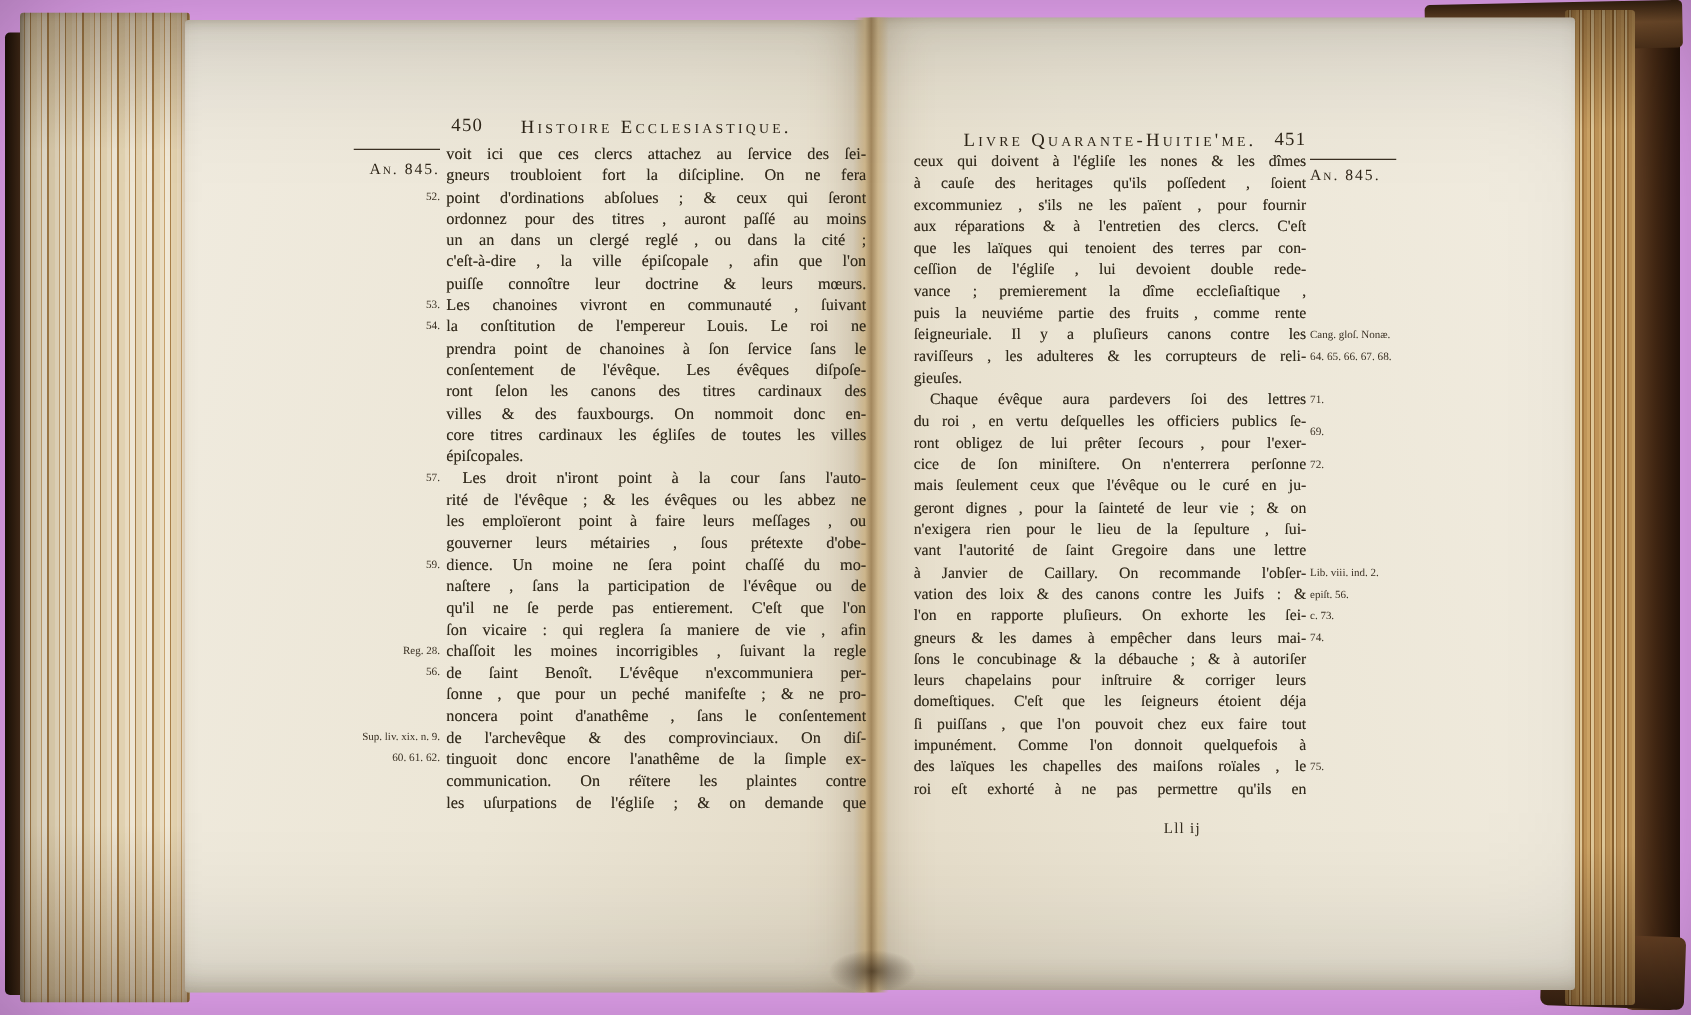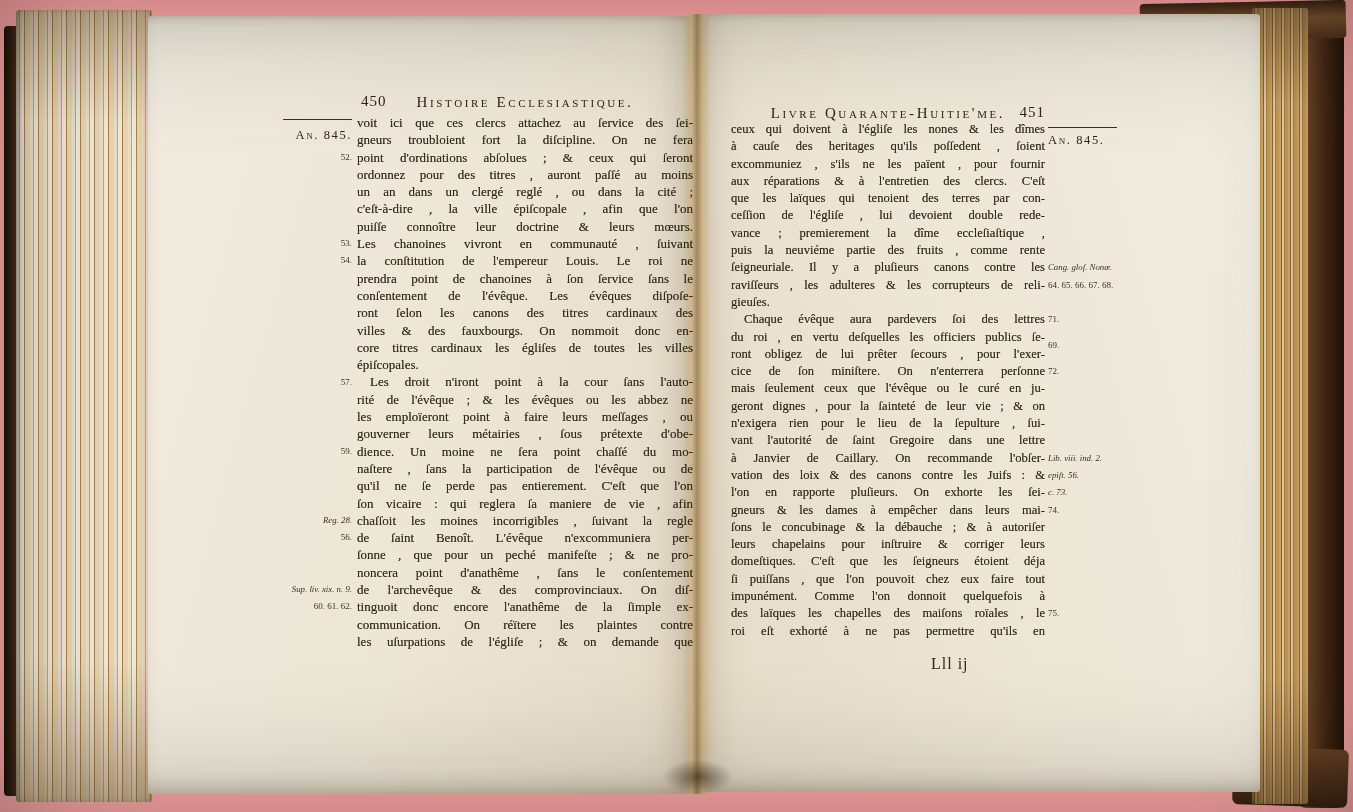--- a/index.html
+++ b/index.html
@@ -1,18 +1,18 @@
 <!DOCTYPE html>
 <html><head>
 <meta charset="utf-8">
 <style>
   html,body{margin:0;padding:0;background:#000;}
   .photo{
     position:relative;width:1353px;height:812px;overflow:hidden;
-    background:#fca5a5;
+    background:#f0abfc;
     font-family:"Liberation Serif","DejaVu Serif",serif;
   }
   
   .leather{position:absolute;background:#42291a;}
   .cover-left{left:4px;top:26px;width:34px;height:770px;
     background:linear-gradient(90deg,#1d1107,#5a3a22 55%,#6b4627);border-radius:4px;}
   .cover-right{left:1298px;top:4px;width:46px;height:804px;
     background:linear-gradient(90deg,#7c5432,#4a2c16 55%,#241307);border-radius:8px;}
   .cover-top-right{left:1140px;top:2px;width:206px;height:38px;
     background:linear-gradient(180deg,#3a2412,#7c5430 45%,#53351c);
@@ -82,22 +82,22 @@
   .tline.flush{text-align-last:left;}
   .margin-col{position:absolute;}
   .mcol-left{left:262px;top:114px;width:90px;height:540px;}
   .mcol-right{left:1048px;top:121px;width:112px;height:560px;}
   .mnote{
     position:absolute;left:0;right:0;font-size:9px;line-height:10px;
     color:#3a3023;white-space:nowrap;
   }
   .mcol-left .mnote{text-align:right;}
   .mcol-right .mnote{text-align:left;}
-  .mnote.it{font-style:italic;font-size:8.8px;}
-  .signature{position:absolute;left:931px;top:655px;font-size:16px;color:#322a1c;letter-spacing:1px;}
+  .mnote.it{font-size:8.8px;}
+  .signature{position:absolute;left:931px;top:655px;font-size:12px;color:#322a1c;letter-spacing:1px;}
   .photo::after{content:"";position:absolute;inset:0;pointer-events:none;
     box-shadow:inset 0 0 160px -30px rgba(0,0,0,.45);}
 </style>
 </head>
 <body>
 
 <div class="photo">
 
   <div class="leather cover-left"></div>
   <div class="leather cover-right"></div>

